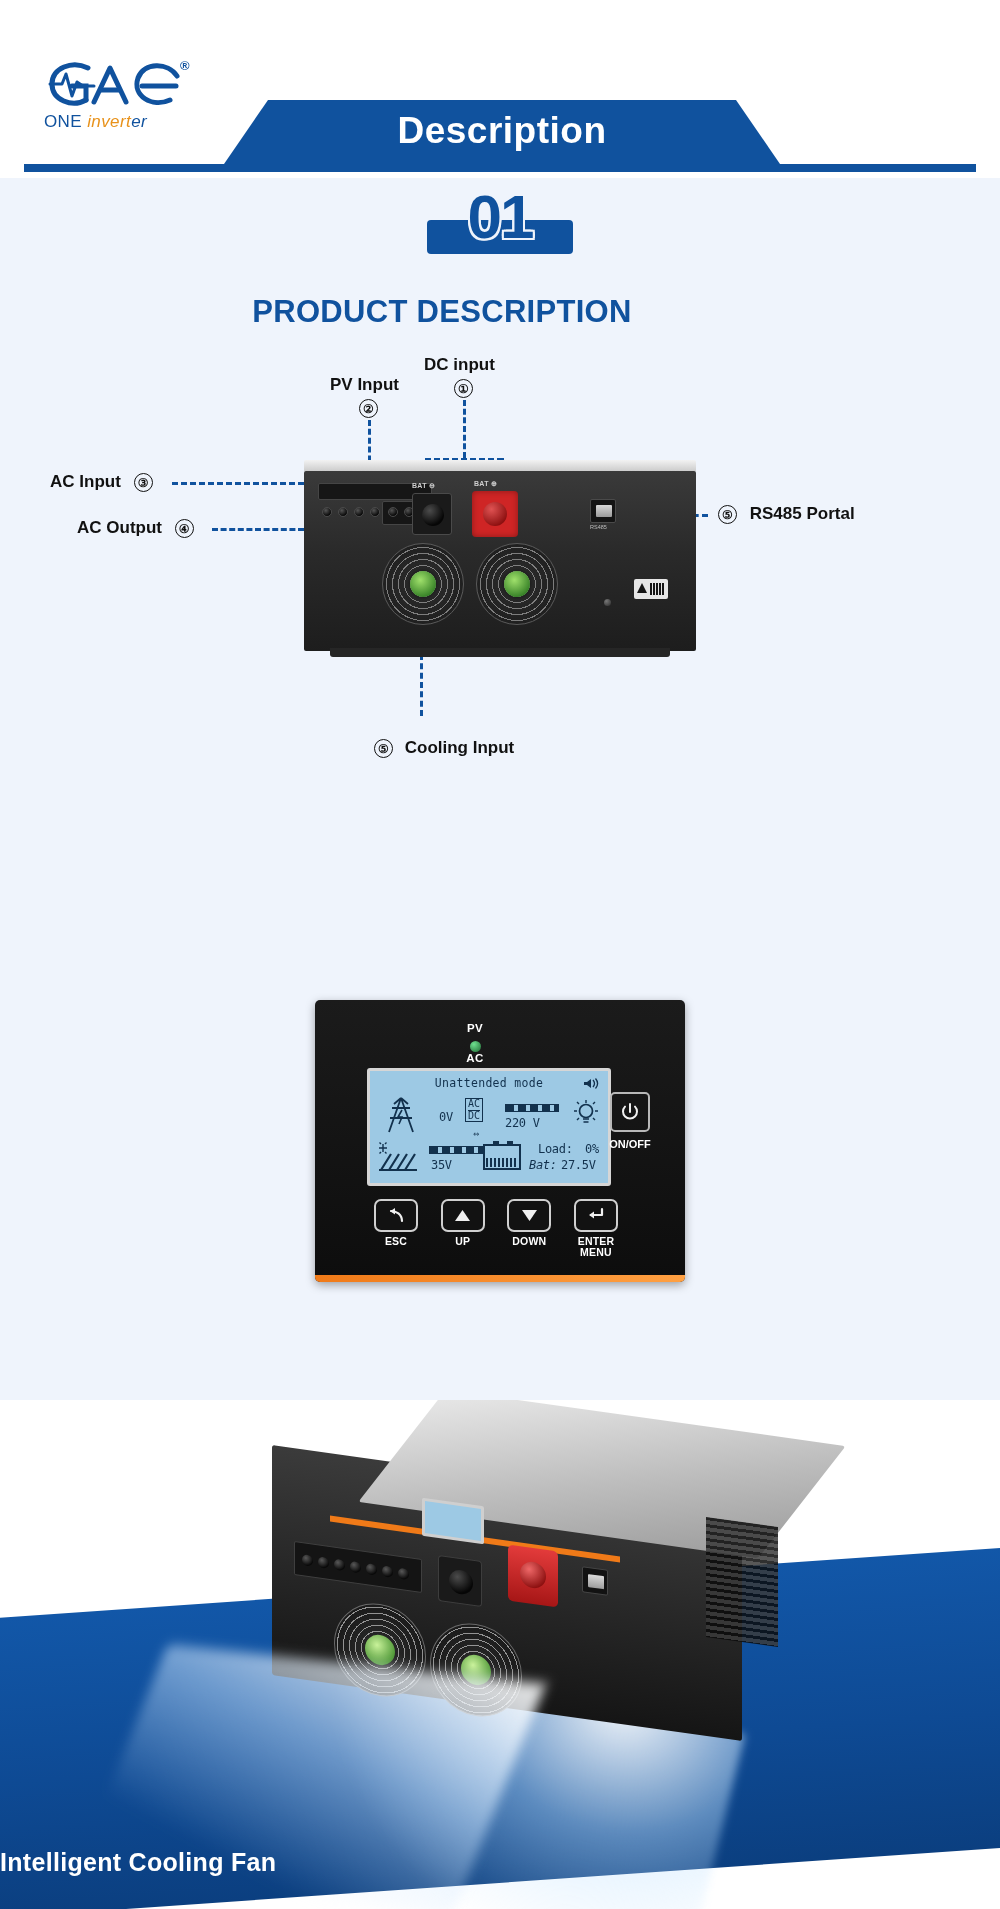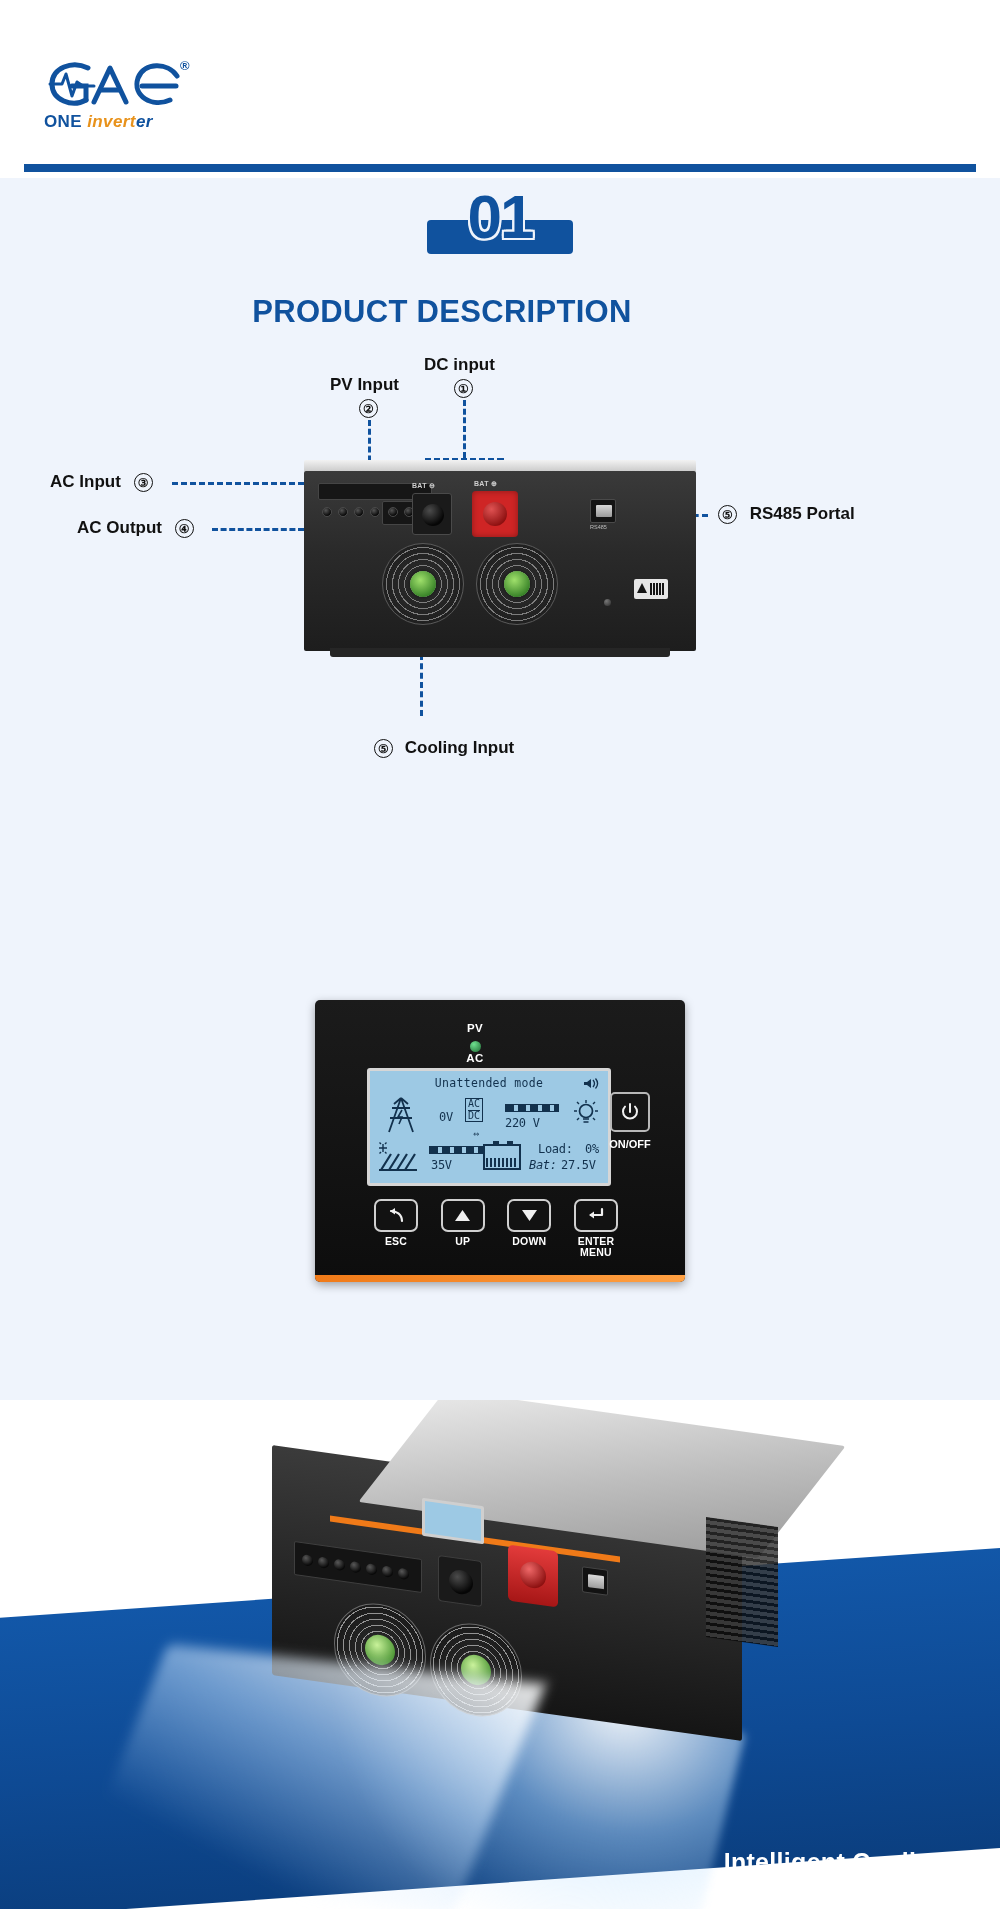--- a/index.html
+++ b/index.html
@@ -34,21 +34,21 @@
 
   
   .logo-wrap { position: absolute; left: 42px; top: 56px; width: 160px; height: 86px; }
   .logo-mark { position: absolute; left: 0; top: 0; width: 150px; height: 56px; }
   .logo-reg {
     position: absolute; left: 138px; top: 2px;
     font-size: 13px; color: #10529e; font-weight: bold;
   }
   .logo-text {
     position: absolute; left: 2px; top: 56px; width: 160px;
-    font-size: 17px; font-weight: bold; letter-spacing: .4px; white-space: nowrap;
+    font-size: 17px; font-weight: normal; letter-spacing: .4px; white-space: nowrap;
   }
   .logo-one { color: #10529e; }
   .logo-inv { color: #e8921b; font-style: italic; }
   .logo-er  { color: #10529e; font-style: italic; }
 
   
   .sec-num-wrap {
     position: absolute; left: 0; top: 186px; width: 1000px; height: 108px;
     display: flex; flex-direction: column; align-items: center;
   }
@@ -341,21 +341,21 @@
     width: 11px; height: 11px; border-radius: 50%;
     background: radial-gradient(circle at 35% 30%, #585858, #090909 70%);
   }
   .hero-air {
     position: absolute; left: 120px; top: 260px; width: 380px; height: 240px;
     background: linear-gradient(200deg, rgba(255,255,255,.9) 0%, rgba(205,230,255,.5) 40%, rgba(255,255,255,0) 78%);
     transform: rotate(6deg) skewX(-16deg);
     filter: blur(6px);
   }
   .hero-cap {
-    position: absolute; left: 0; bottom: 32px; width: 1000px; text-align: right;
+    position: absolute; left: 0; bottom: 32px; width: 1000px; text-align: left;
     color: #ffffff; font-size: 25px; font-weight: bold; letter-spacing: .3px;
   }
 </style>
 </head>
 <body>
 
 <div id="page">
 
   <div class="header-zone">
 
@@ -370,20 +370,23 @@
           <path d="M100 30 L134 30" stroke-linecap="round"></path>
         </g>
         <path d="M8 28 L20 28 L24 18 L30 40 L35 26 L41 30 L52 30" fill="none" stroke="#10529e" stroke-width="3" stroke-linecap="round" stroke-linejoin="round"></path>
       </svg>
       <span class="logo-reg">®</span>
       <div class="logo-text">
         <span class="logo-one">ONE</span><span>&nbsp;</span><span class="logo-inv">invert</span><span class="logo-er">er</span>
       </div>
     </div>
 
+    <div class="header-banner">
+      <span class="header-title">Description</span>
+    </div>
   </div>
   <div class="header-rule"></div>
 
   <div class="sec-num-wrap">
     <div class="sec-num-bar"></div>
     <span class="sec-num">01</span>
   </div>
   <div class="sec-title">PRODUCT DESCRIPTION</div>
 
   <div class="diagram">

